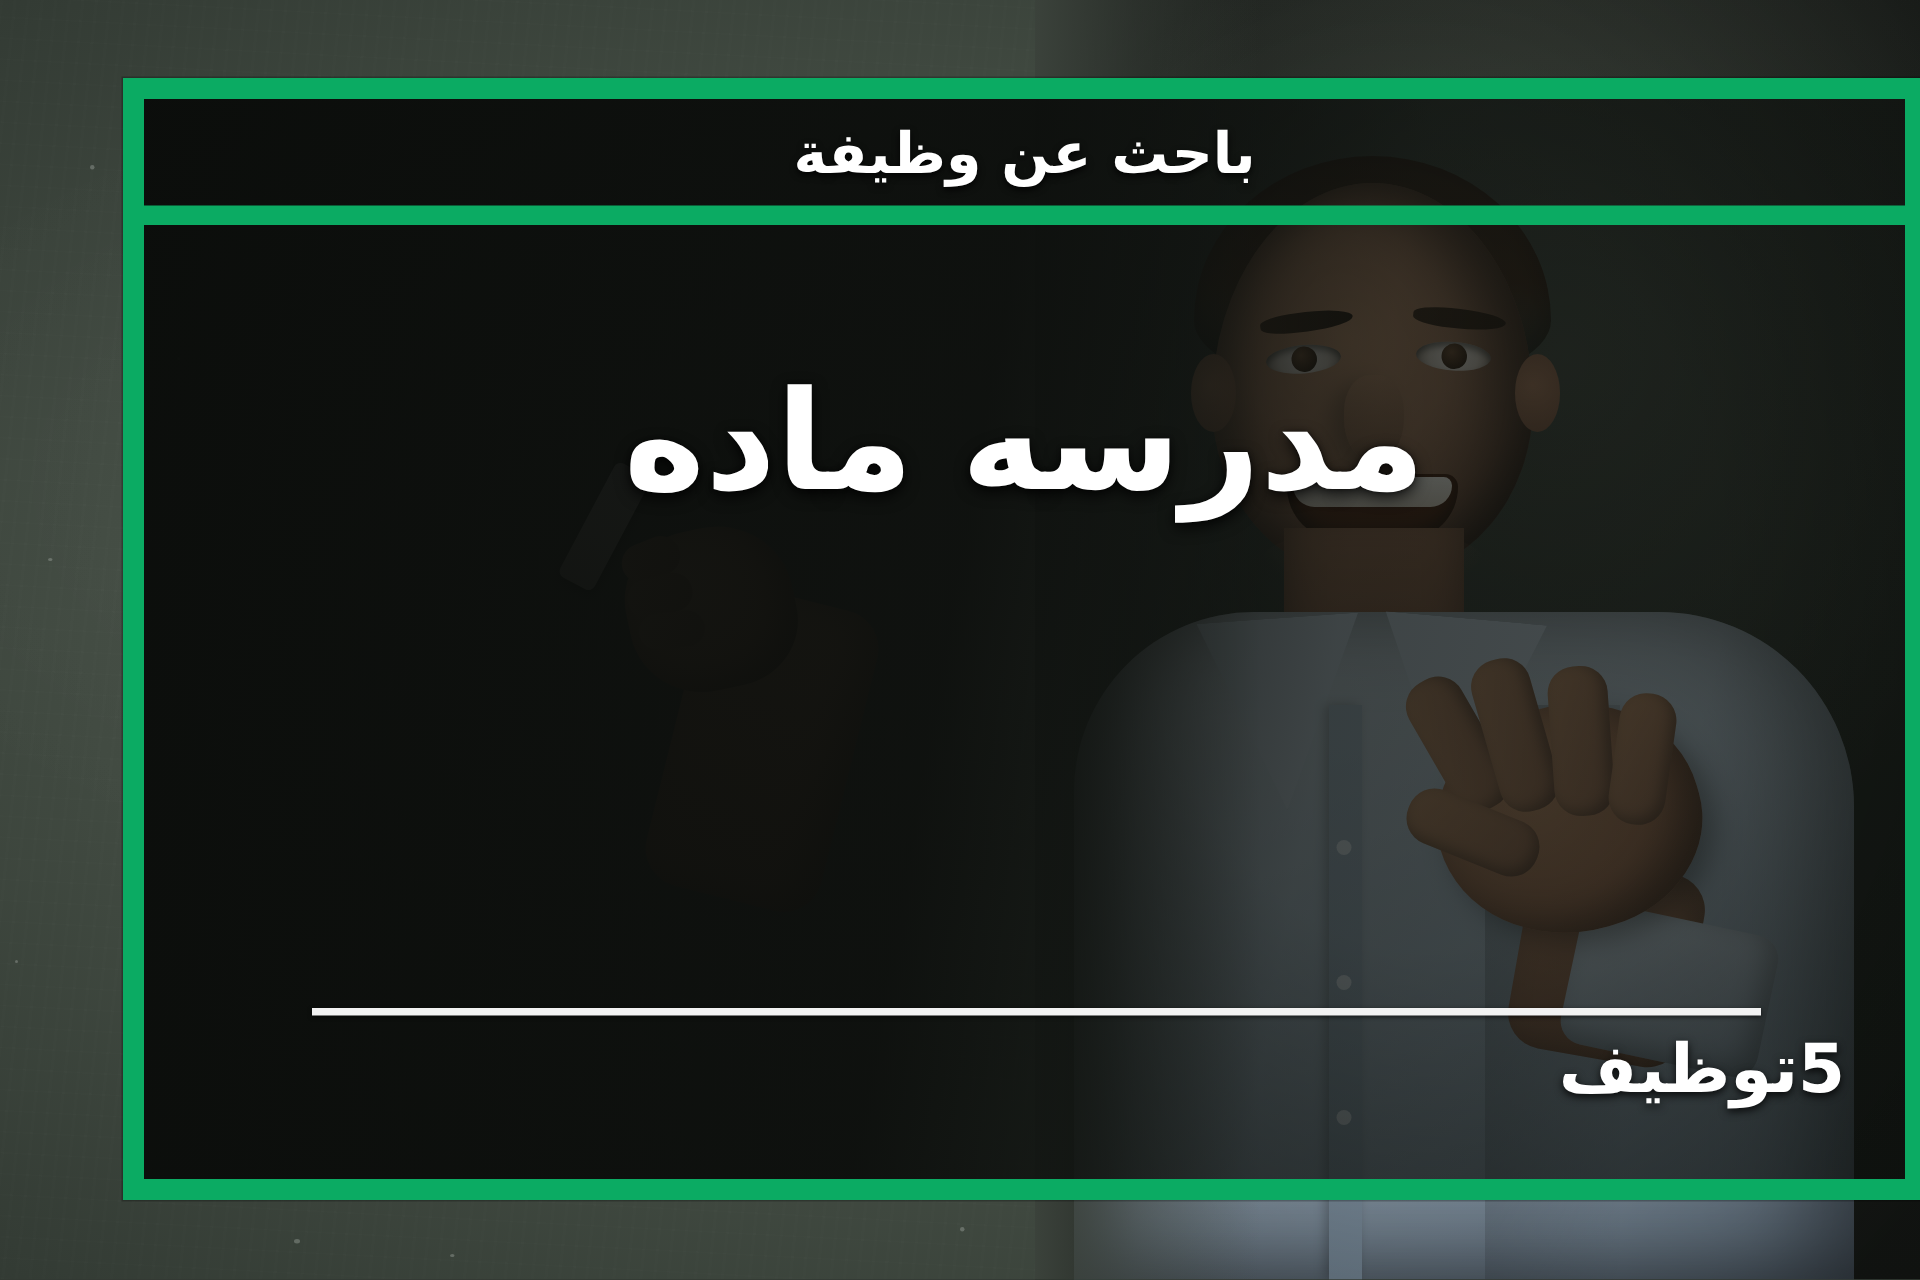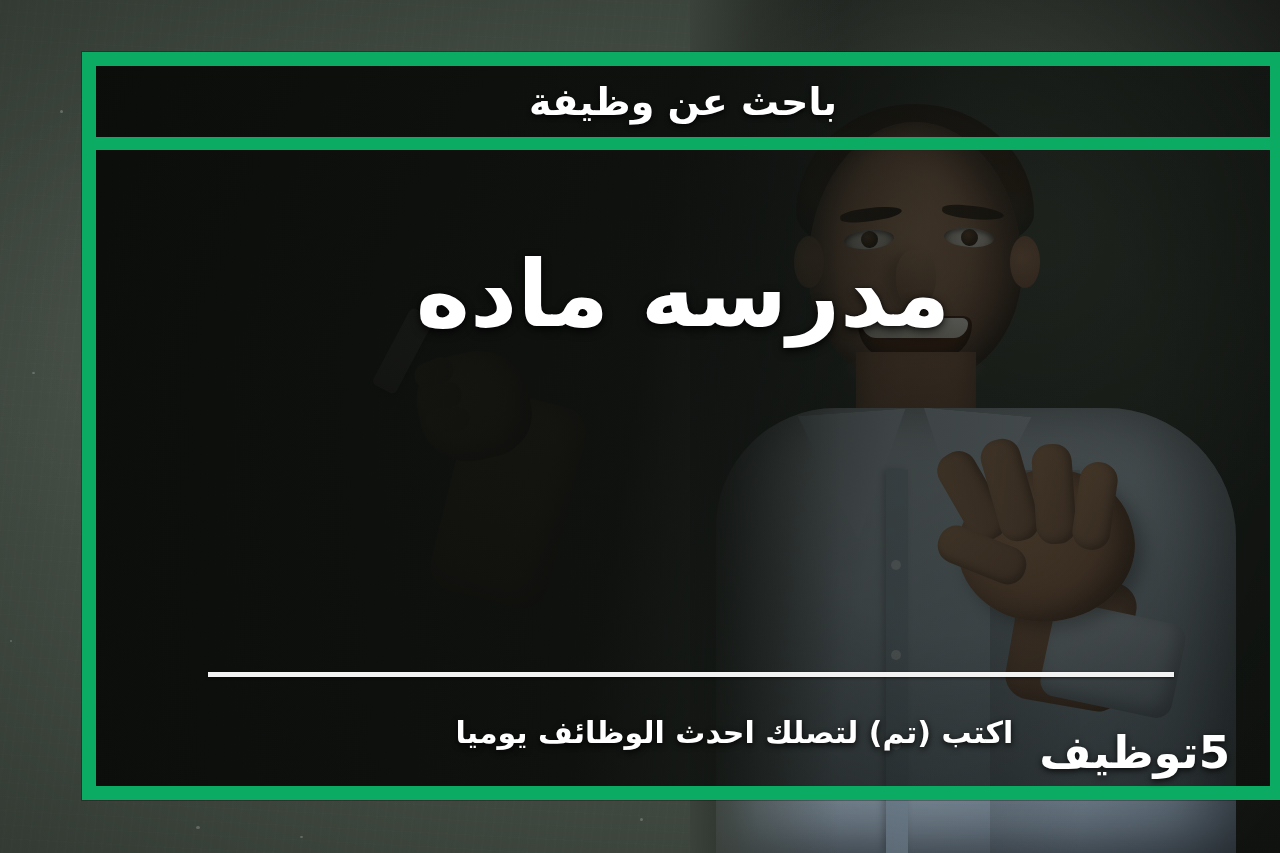--- a/index.html
+++ b/index.html
@@ -187,21 +187,20 @@
     position:absolute;left:112px;right:96px;top:32px;height:5px;background:#f2f2f2;
     box-shadow:0 1px 3px rgba(0,0,0,.6);
   }
   .footer-row{
     position:absolute;left:46px;right:40px;top:50px;
     display:flex;align-items:center;justify-content:flex-start;gap:26px;
   }
   .brand{
     color:#ffffff;font-size:45px;font-weight:700;line-height:1;white-space:nowrap;
     text-shadow:0 2px 6px rgba(0,0,0,.85);
-    margin-top:40px;
   }
   .tagline{
     color:#ffffff;font-size:30px;font-weight:700;line-height:1;white-space:nowrap;
     text-shadow:0 2px 6px rgba(0,0,0,.9);
   }
 </style>
 </head>
 <body style="background: rgb(67, 75, 67);">
 
 <div id="stage">
@@ -277,18 +276,17 @@
     <div class="divider"></div>
 
     <div class="title-wrap">
       <div class="title-line">مدرسه ماده</div>
     </div>
 
     <div class="footer">
       <div class="rule"></div>
       <div class="footer-row">
         <span class="brand">5توظيف</span>
-        <span class="tagline">اكتب (تم) لتصلك احدث الوظائف يوميا</span>
       </div>
     </div>
   </div>
 
 </div>
 
 </body></html>

